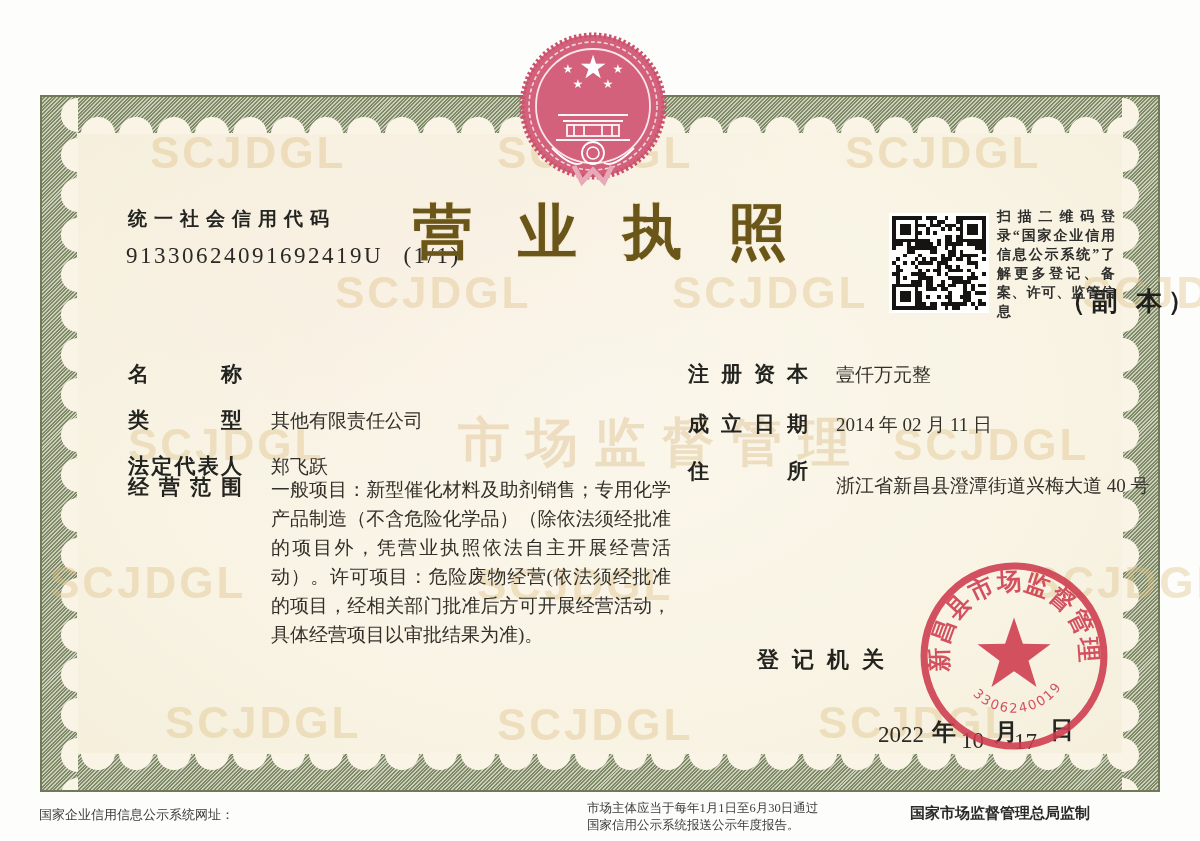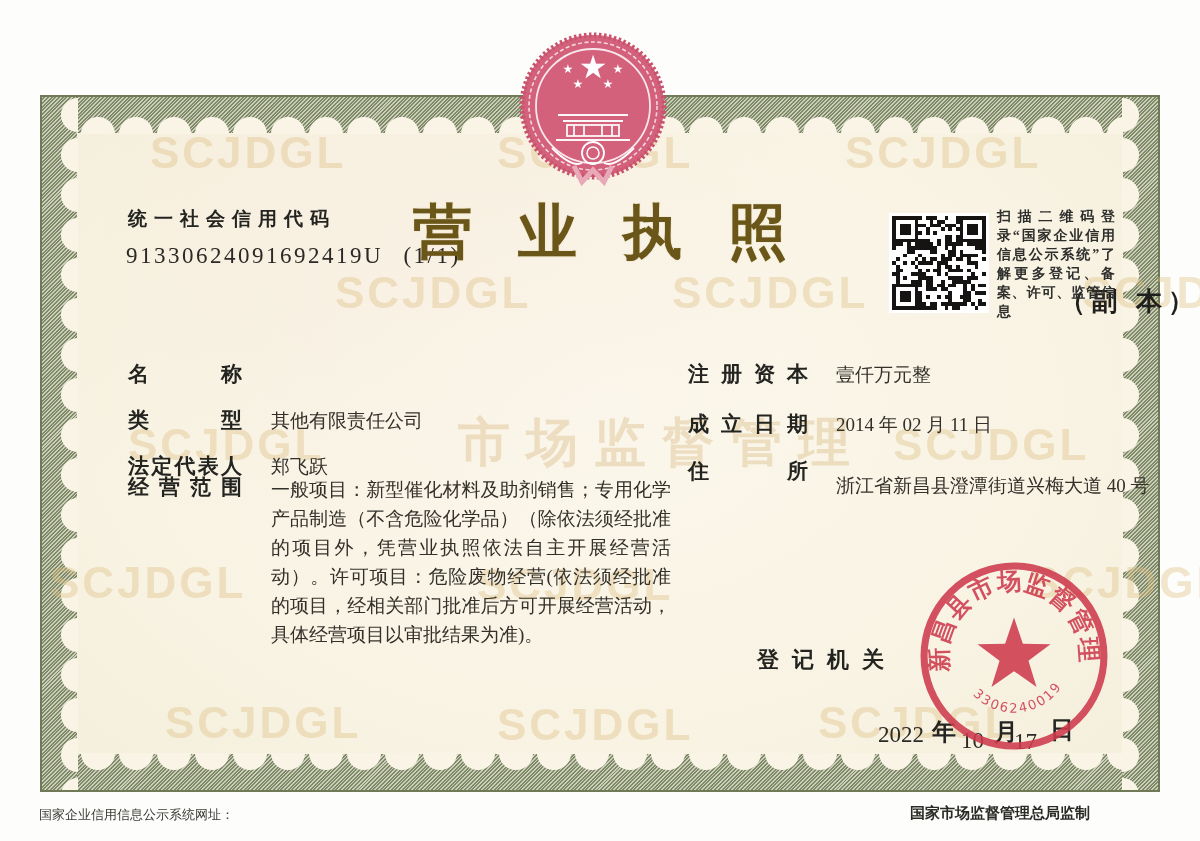--- a/index.html
+++ b/index.html
@@ -828,15 +828,19 @@
     <polygon points="95,57 103.8,82.9 131.1,83.3 109.3,99.6 117.3,125.7 95,110 72.7,125.7 80.7,99.6 58.9,83.3 86.2,82.9" fill="#cf3a4e"></polygon>
     <text font-size="24" font-weight="bold" fill="#cf3a4e" letter-spacing="1.5" font-family="Liberation Serif, DejaVu Serif, serif">
       <textPath href="#sealTextArc" startOffset="2">新昌县市场监督管理局</textPath>
     </text>
     <text font-size="13" fill="#cf3a4e" letter-spacing="2" font-family="DejaVu Sans, sans-serif">
       <textPath href="#sealSerialArc" startOffset="8">3306240019057</textPath>
     </text>
   </svg>
 
   <div class="abs footer-text" style="left:39px;top:806px">国家企业信用信息公示系统网址：</div>
+  <div class="abs footer-mid" style="left:587px;top:800px">
+    <div>市场主体应当于每年1月1日至6月30日通过</div>
+    <div>国家信用公示系统报送公示年度报告。</div>
+  </div>
   <div class="abs footer-right" style="left:910px;top:804px">国家市场监督管理总局监制</div>
 
 </div>
 
 </body></html>

